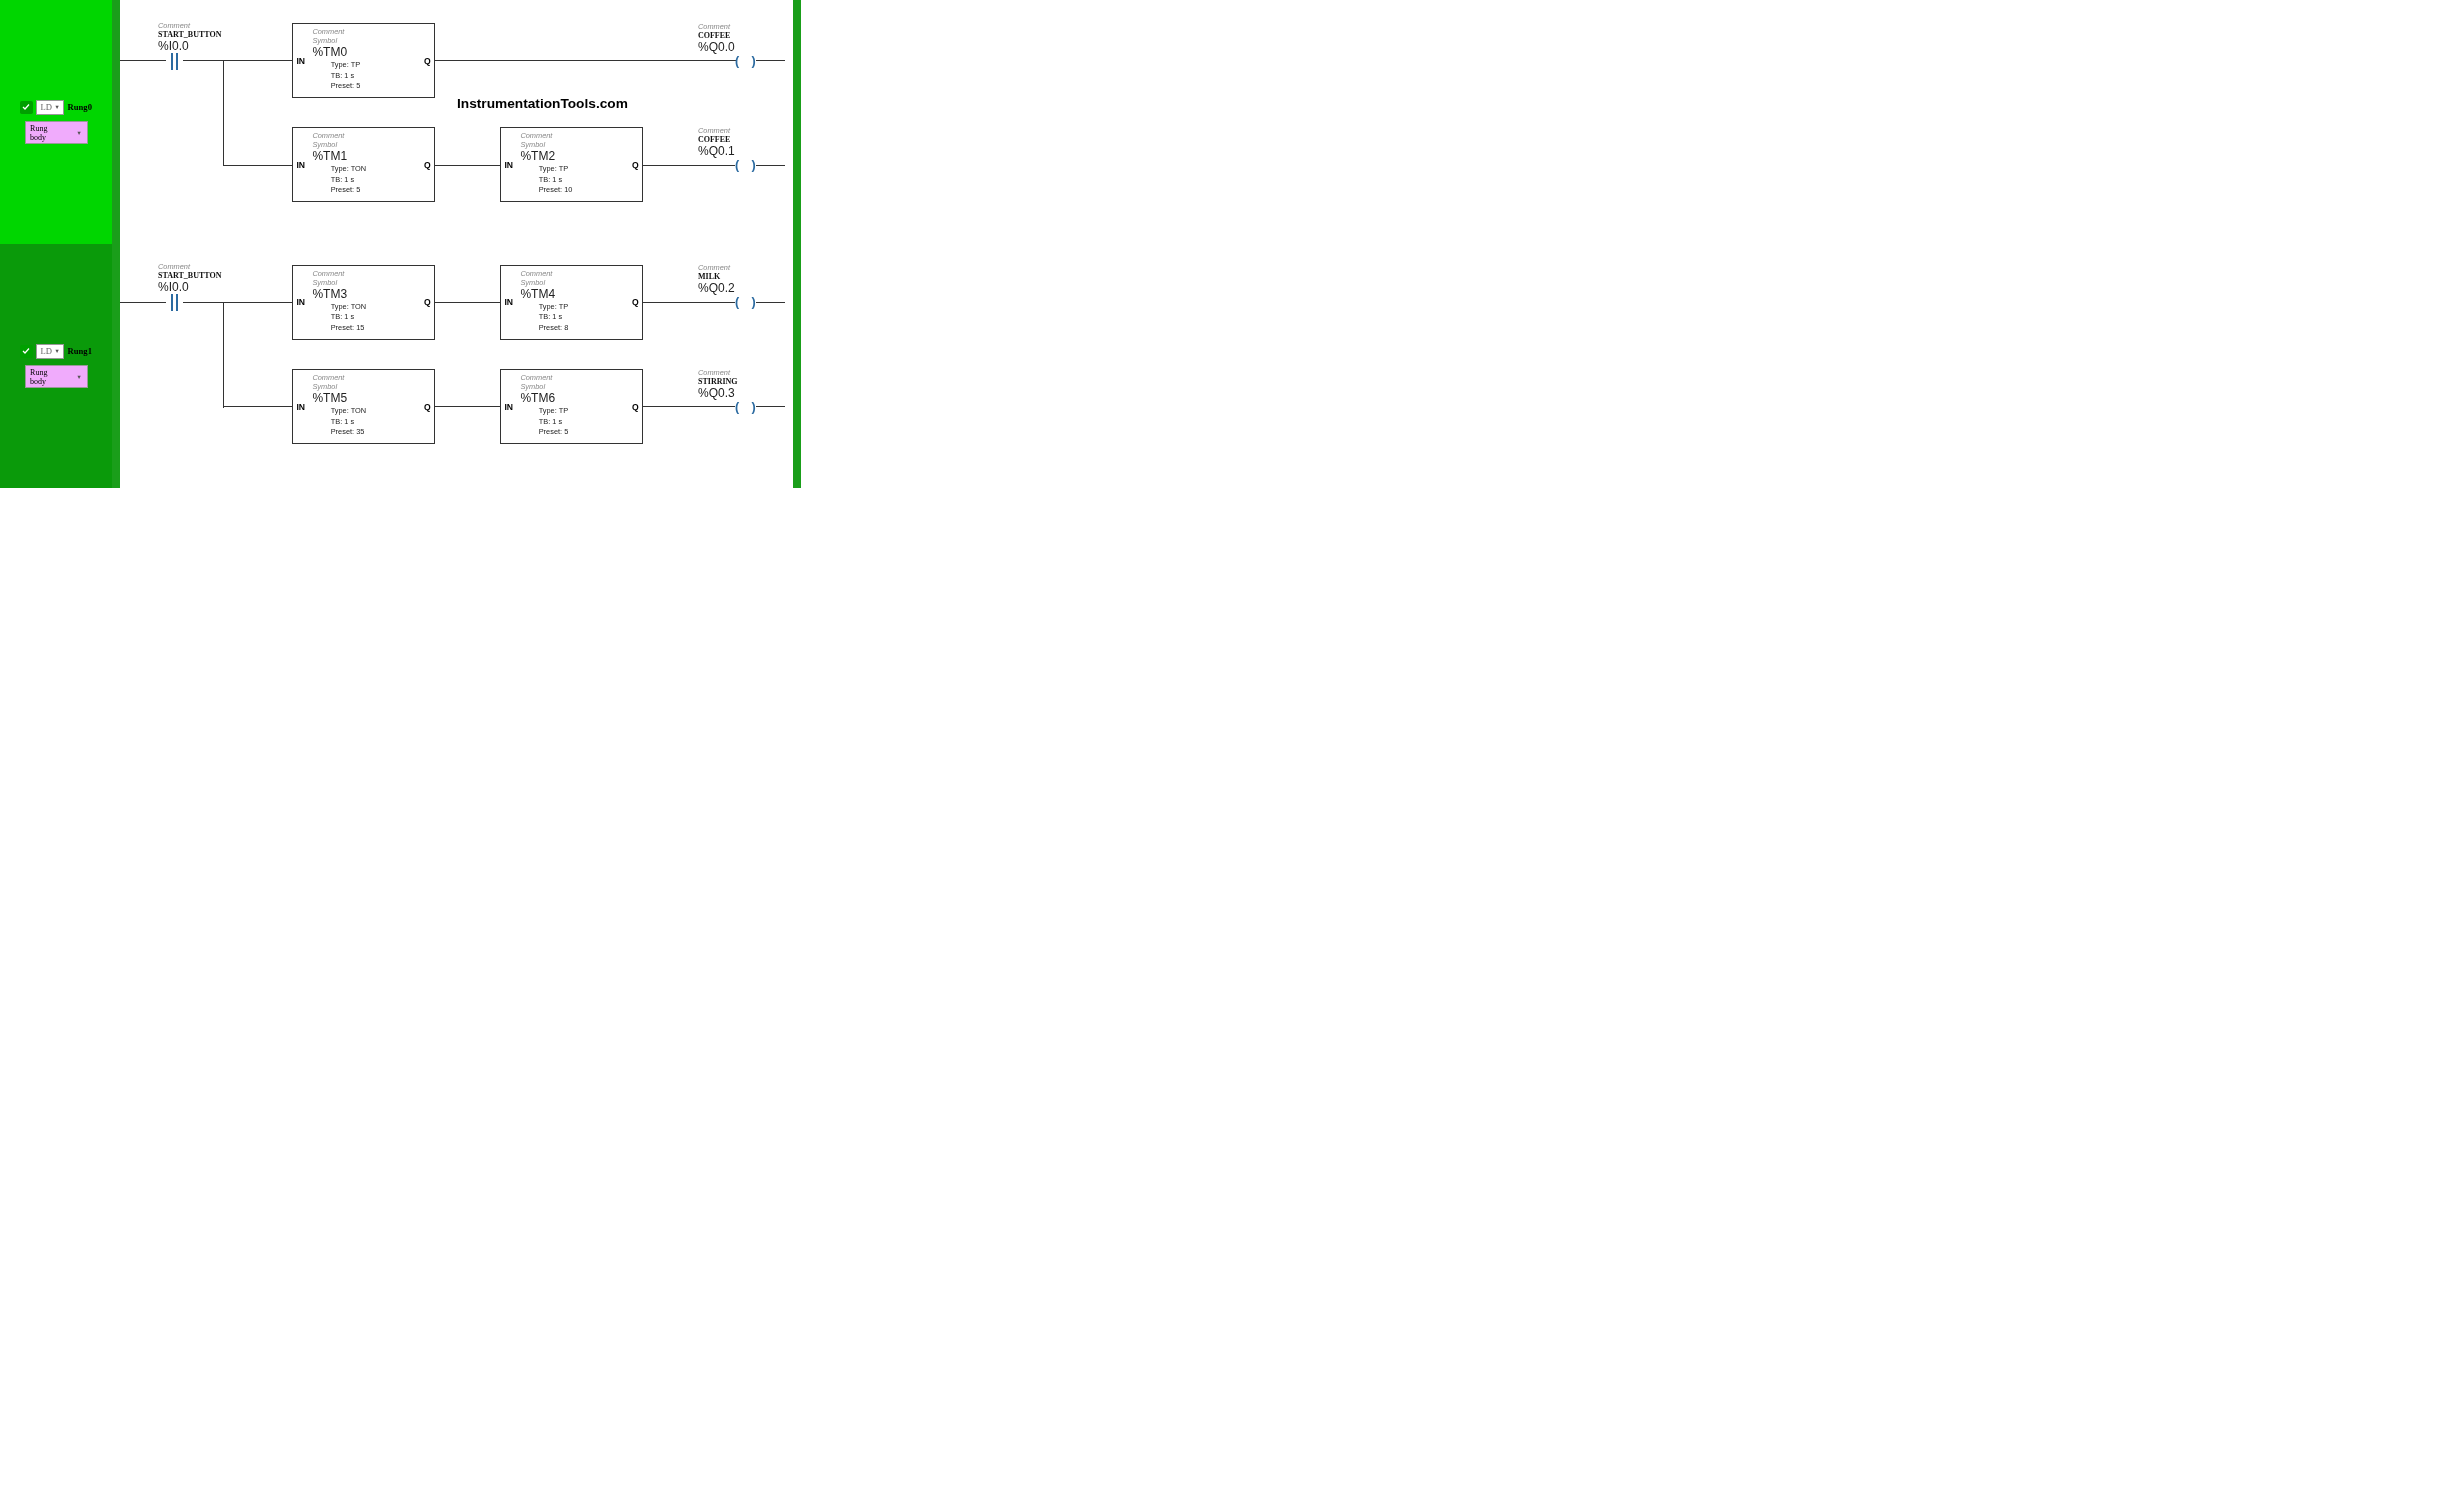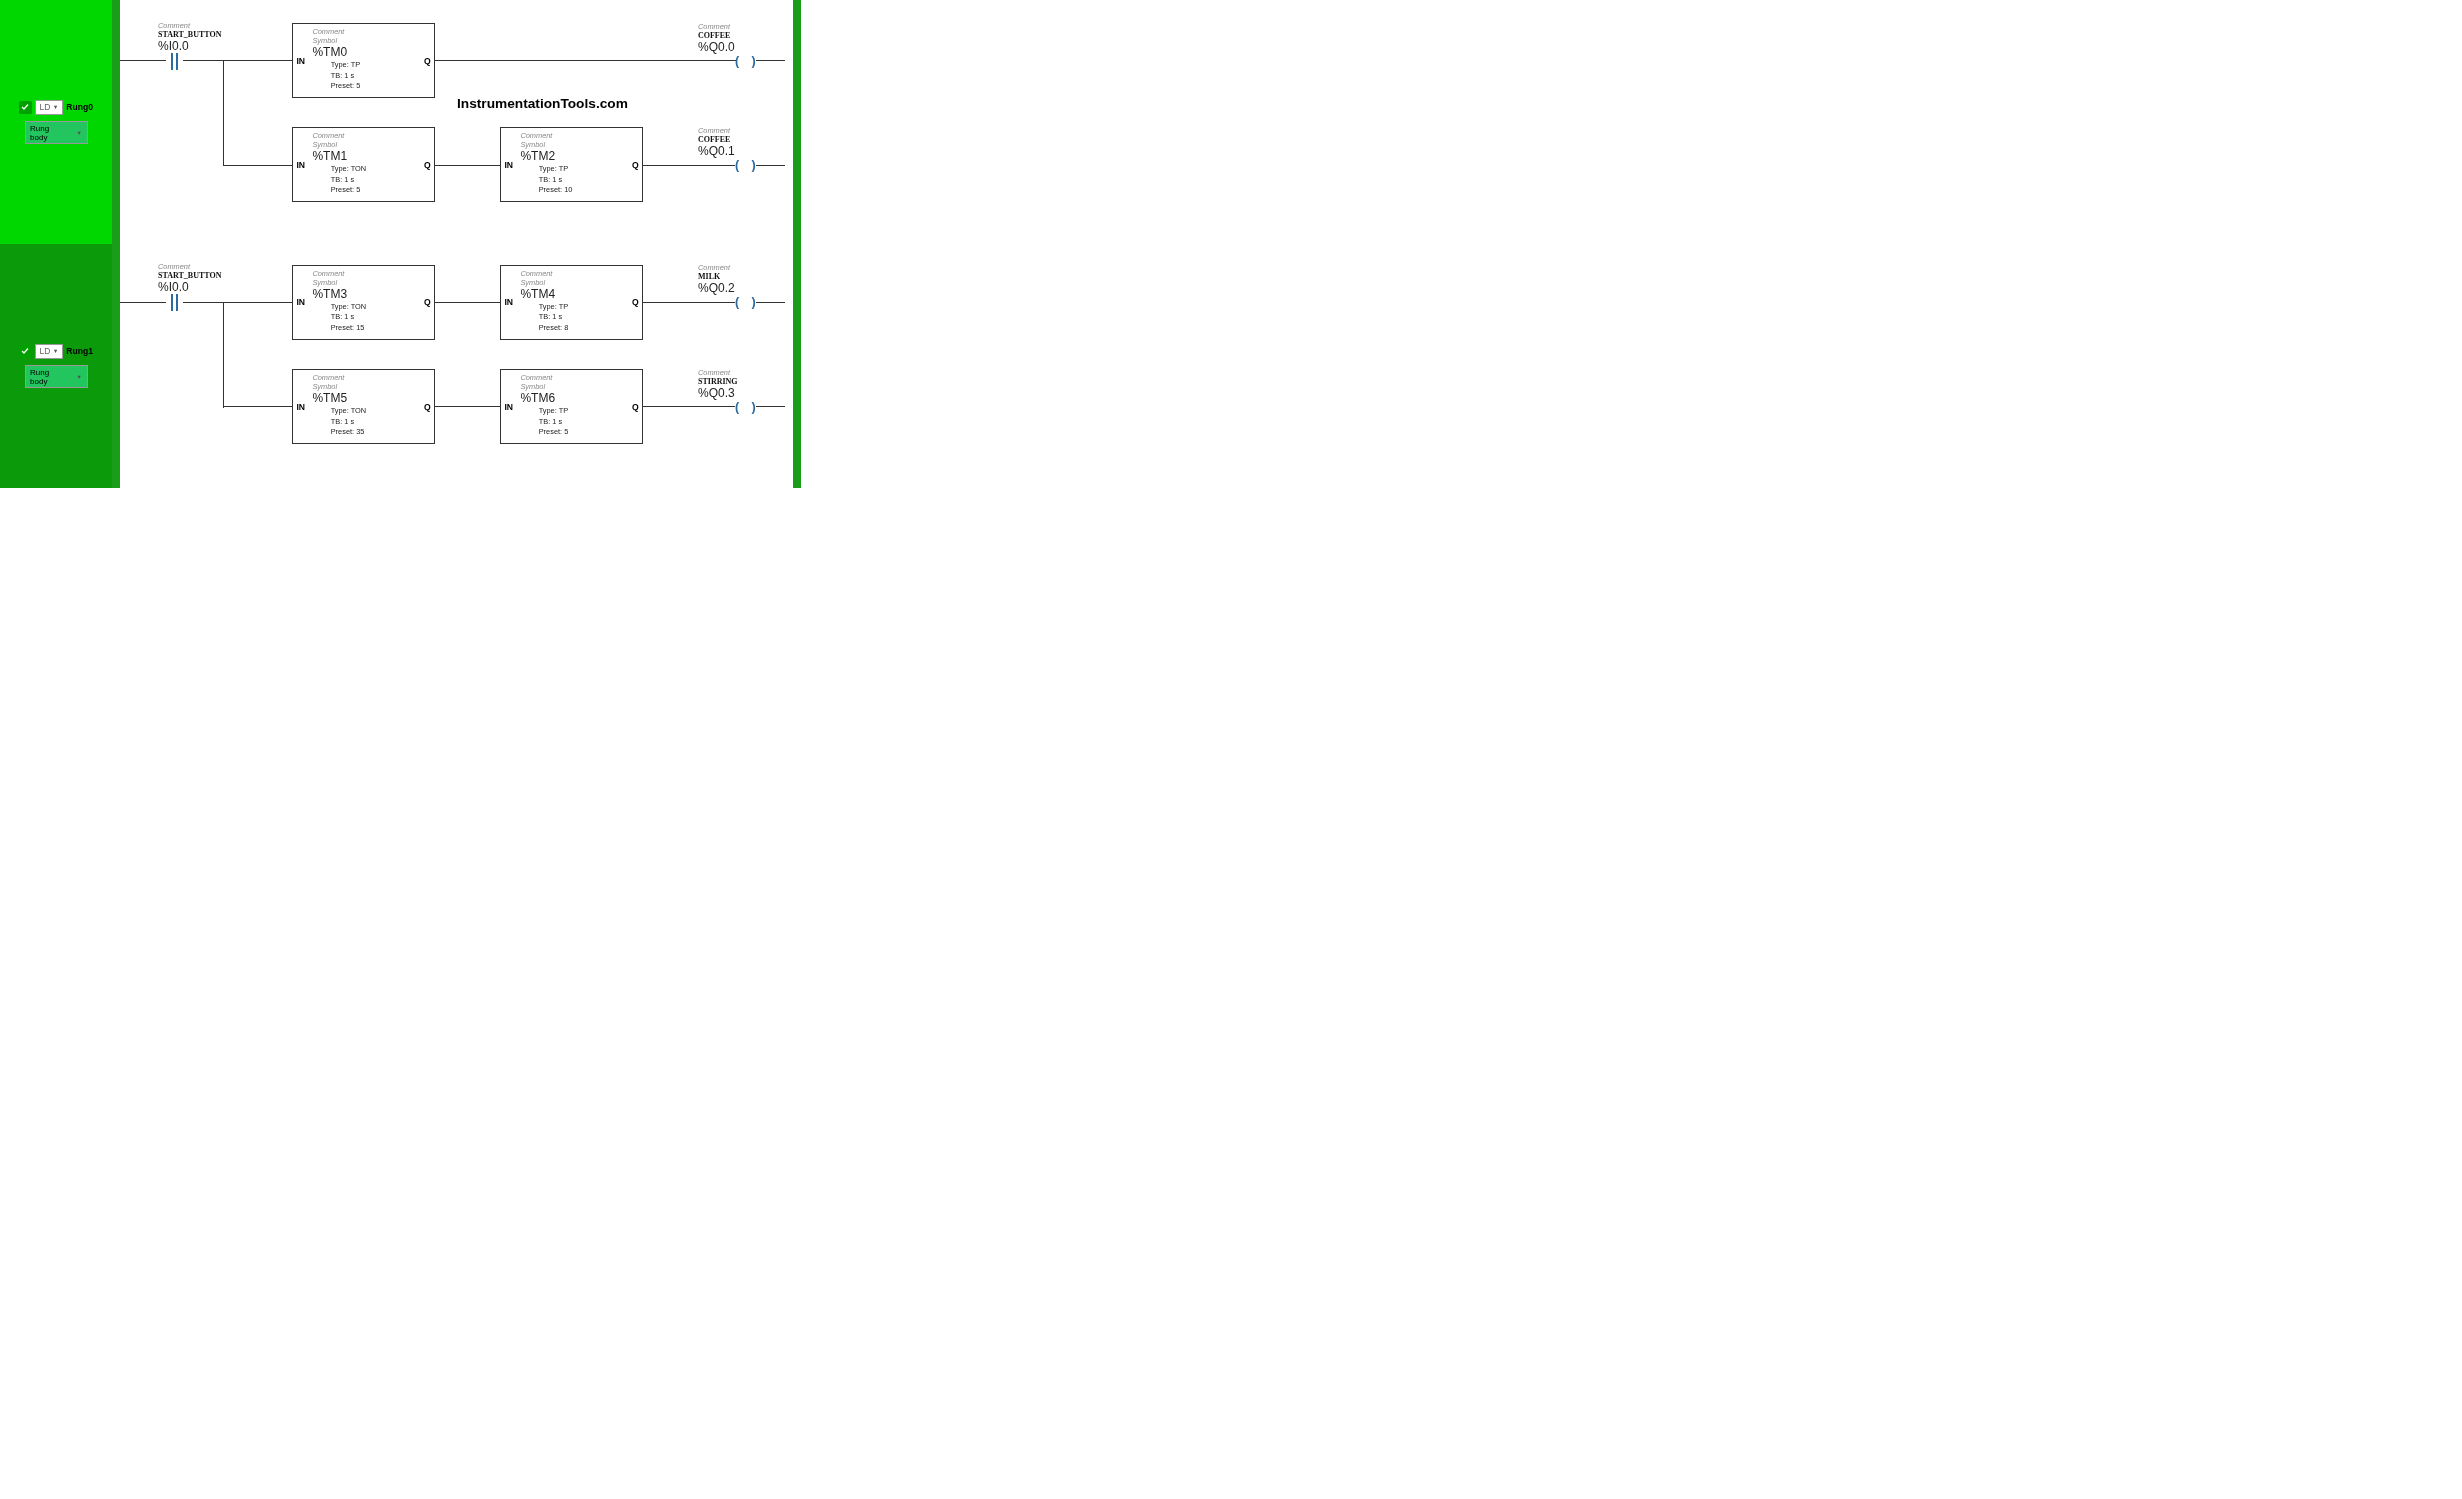--- a/index.html
+++ b/index.html
@@ -1,30 +1,30 @@
 <!DOCTYPE html>
 <html style="font-size:9.1px"><head>
 <meta charset="utf-8">
 <style>
   * { box-sizing: border-box; }
   html, body { margin: 0; padding: 0; font-family: "Segoe UI", Arial, sans-serif; background: #fff; }
   .app { display: flex; width: 801px; height: 488px; }
   .rail-left { width: 8px; background: #1a9e1a; }
   .rail-right { width: 8px; background: #1a9e1a; }
   .sidebar { width: 112px; display: flex; flex-direction: column; }
-  .side-rung { flex: 1; display: flex; flex-direction: column; align-items: center; justify-content: center; gap: 6.9px; padding: 0 5.7px; }
+  .side-rung { flex: 1; display: flex; flex-direction: column; align-items: center; justify-content: center; gap: 6.9px; padding: 0 5.7px; font-family: Liberation Serif, serif; }
   .side-rung0 { background: #00d600; }
   .side-rung1 { background: #0a9a0a; }
   .rung-header { display: flex; align-items: center; gap: 3.4px; }
   .check { width: 12.6px; height: 12.6px; background: #00a000; border-radius: 1.7px; display:flex; align-items:center; justify-content:center; }
   .check svg { width:8px;height:8px; }
   .ld-select { background:#fff; border:0.6px solid #999; font-size:8.6px; padding:1.1px 3.4px; color:#666; display:flex; align-items:center; gap:2.3px; }
   .caret { font-size:5.7px; color:#555; }
   .rung-name { font-weight:700; font-size:8.6px; color:#000; }
-  .rung-body-select { background:#22c55e; border:0.6px solid #999; font-size:8px; padding:1.1px 4.6px; display:flex; align-items:center; gap:20px; width:63px; justify-content:center; }
+  .rung-body-select { background:#f0abfc; border:0.6px solid #999; font-size:8px; padding:1.1px 4.6px; display:flex; align-items:center; gap:20px; width:63px; justify-content:center; }
   .canvas { flex:1; position:relative; background:#fff; }
   .rung-area { position:absolute; left:0; right:12px; }
   .rung-area.r0 { top:0; height:240px; }
   .rung-area.r1 { top:240px; height:246px; }
   .comment-label { font-style:italic; color:#888; font-size:7.4px; }
   .symbol-label { font-weight:700; color:#111; font-size:8px;font-family:Liberation Serif, serif; }
   .addr-label { color:#222; font-size:12px; }
   .contact-block { position:absolute; }
   .contact-block .top { position:absolute; bottom:100%; left:-8px; width:91px; }
   .contact-symbol { width:17px; height:17px; position:relative; }

